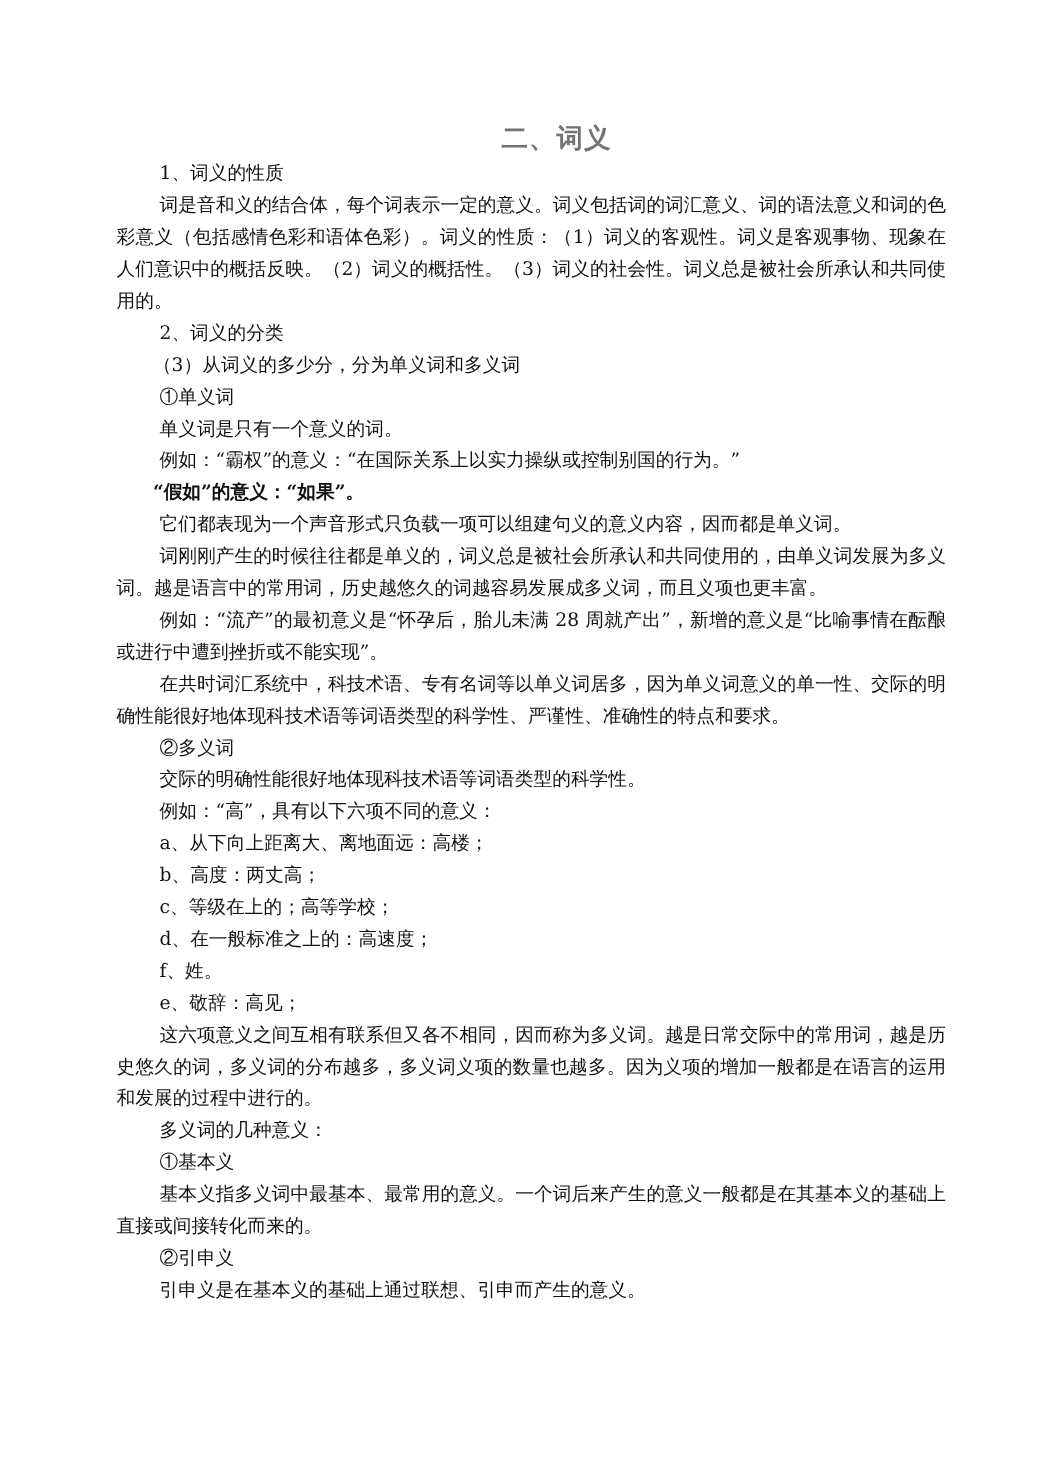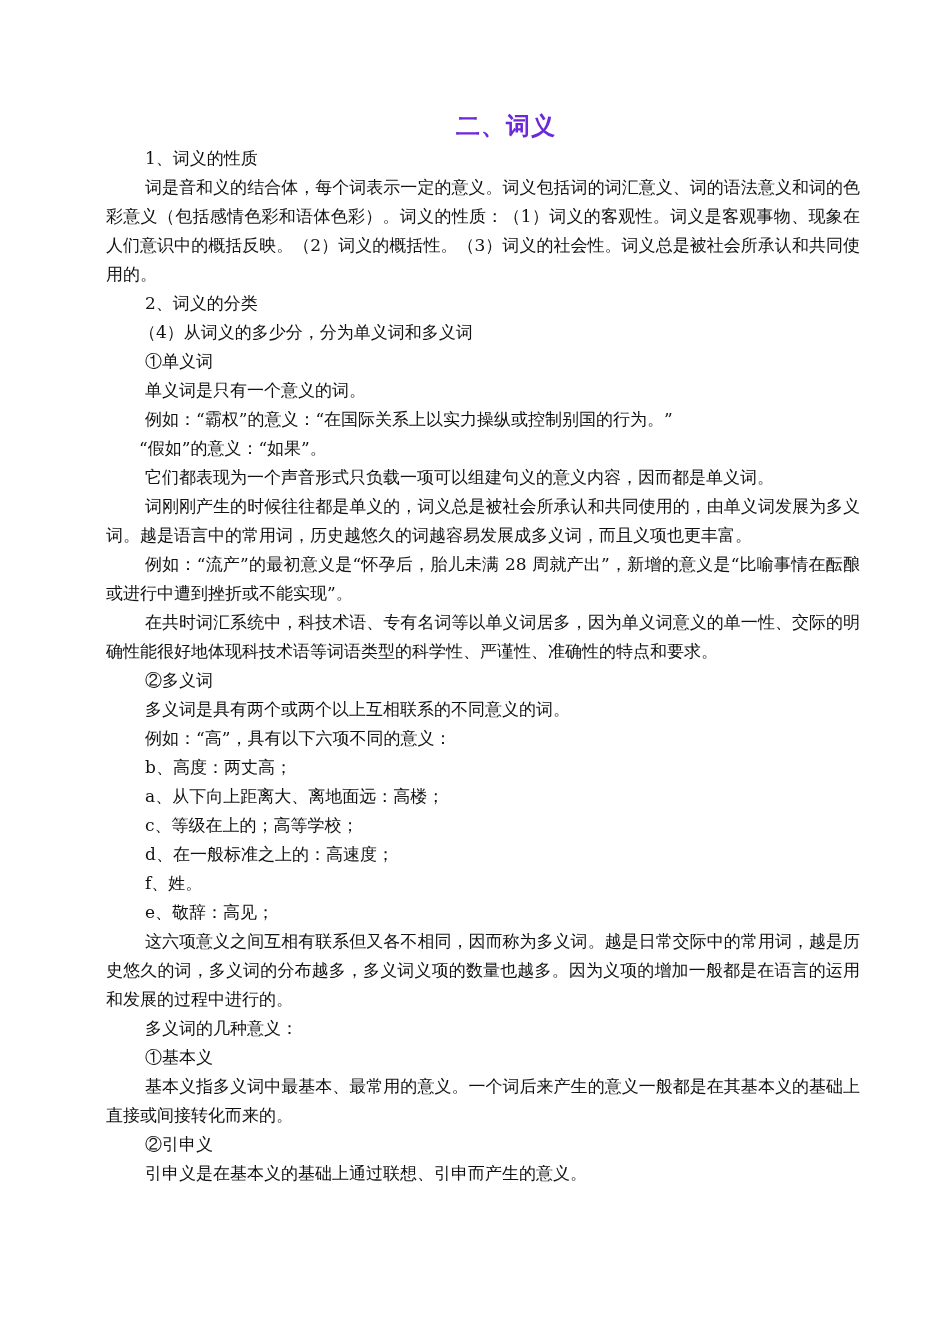--- a/index.html
+++ b/index.html
@@ -9,21 +9,21 @@
     left: 106px;
     top: 110px;
     width: 754px;
     font-family: "DejaVu Serif", "Liberation Serif", serif;
     color: #111111;
     font-size: 17px;
     line-height: 29px;
   }
   .title {
     text-align: center;
-    color: #6d28d9;
+    color: #737373;
     font-family: "DejaVu Sans", "Liberation Sans", sans-serif;
     font-weight: bold;
     font-size: 24px;
     line-height: 32px;
     margin: 0 0 2px 0;
     padding-left: 46px;
     letter-spacing: 1px;
   }
   p { margin: 0; text-align: justify; text-justify: inter-character; }
   .indent { text-indent: 39px; }
@@ -33,36 +33,36 @@
 </head>
 <body>
 
 <div class="page">
   <div class="title">二、词义</div>
 
   <p class="heading">1、词义的性质</p>
   <p class="indent">词是音和义的结合体，每个词表示一定的意义。词义包括词的词汇意义、词的语法意义和词的色彩意义（包括感情色彩和语体色彩）。词义的性质：（1）词义的客观性。词义是客观事物、现象在人们意识中的概括反映。（2）词义的概括性。（3）词义的社会性。词义总是被社会所承认和共同使用的。</p>
 
   <p class="heading">2、词义的分类</p>
-  <p class="line" style="padding-left:33px;">（4）从词义的多少分，分为单义词和多义词</p>
+  <p class="line" style="padding-left:33px;">（3）从词义的多少分，分为单义词和多义词</p>
 
   <p class="heading">①单义词</p>
   <p class="line">单义词是只有一个意义的词。</p>
   <p class="line">例如：“霸权”的意义：“在国际关系上以实力操纵或控制别国的行为。”</p>
-  <p class="line" style="padding-left:33px;">“假如”的意义：“如果”。</p>
+  <p class="line" style="padding-left:33px;font-weight:bold;">“假如”的意义：“如果”。</p>
   <p class="indent">它们都表现为一个声音形式只负载一项可以组建句义的意义内容，因而都是单义词。</p>
   <p class="indent">词刚刚产生的时候往往都是单义的，词义总是被社会所承认和共同使用的，由单义词发展为多义词。越是语言中的常用词，历史越悠久的词越容易发展成多义词，而且义项也更丰富。</p>
   <p class="indent">例如：“流产”的最初意义是“怀孕后，胎儿未满 28 周就产出”，新增的意义是“比喻事情在酝酿或进行中遭到挫折或不能实现”。</p>
   <p class="indent">在共时词汇系统中，科技术语、专有名词等以单义词居多，因为单义词意义的单一性、交际的明确性能很好地体现科技术语等词语类型的科学性、严谨性、准确性的特点和要求。</p>
 
   <p class="heading">②多义词</p>
-  <p class="line">多义词是具有两个或两个以上互相联系的不同意义的词。</p>
+  <p class="line">交际的明确性能很好地体现科技术语等词语类型的科学性。</p>
   <p class="line">例如：“高”，具有以下六项不同的意义：</p>
+  <p class="line">a、从下向上距离大、离地面远：高楼；</p>
   <p class="line">b、高度：两丈高；</p>
-  <p class="line">a、从下向上距离大、离地面远：高楼；</p>
   <p class="line">c、等级在上的；高等学校；</p>
   <p class="line">d、在一般标准之上的：高速度；</p>
   <p class="line">f、姓。</p>
   <p class="line">e、敬辞：高见；</p>
   <p class="indent">这六项意义之间互相有联系但又各不相同，因而称为多义词。越是日常交际中的常用词，越是历史悠久的词，多义词的分布越多，多义词义项的数量也越多。因为义项的增加一般都是在语言的运用和发展的过程中进行的。</p>
 
   <p class="heading">多义词的几种意义：</p>
   <p class="heading">①基本义</p>
   <p class="indent">基本义指多义词中最基本、最常用的意义。一个词后来产生的意义一般都是在其基本义的基础上直接或间接转化而来的。</p>
   <p class="heading">②引申义</p>

